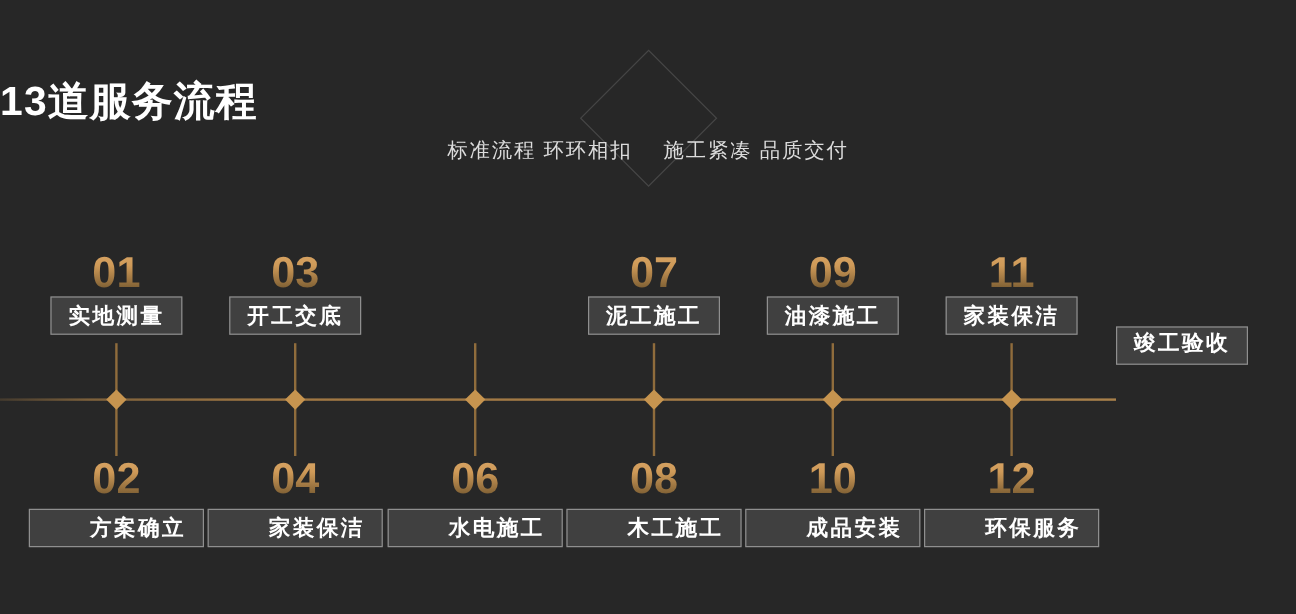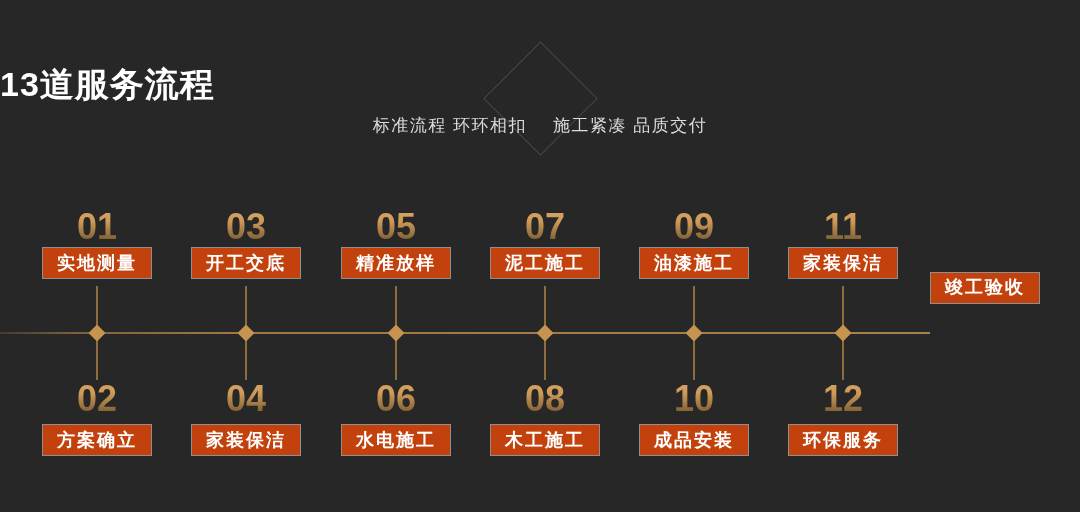--- a/index.html
+++ b/index.html
@@ -50,26 +50,26 @@
   .step-num{
     height:48px;line-height:48px;font-size:36px;font-weight:bold;
     letter-spacing:0px;
     background:linear-gradient(180deg,#dcab6e 0%,#cf9a58 38%,#8a6839 72%,#47381f 100%);
     -webkit-background-clip:text;background-clip:text;
     color:transparent;
   }
   .step-box{
     position:relative;z-index:4;
     width:108px;height:30px;line-height:30px;margin:-4px auto 0;
-    background:#c2410c;border:1px solid #8f8f8f;
+    background:#404040;border:1px solid #8f8f8f;
     color:#ffffff;font-size:18px;font-weight:bold;letter-spacing:2px;
   }
   .step-top{top:203px;}
   .step-bottom{top:375px;}
-  .step-bottom .step-box{margin-top:1px;}
+  .step-bottom .step-box{margin-top:1px;padding-left:36px;}
   .step-final{top:275px;left:897px;}
   .step-final .step-num{transform:translateX(-8px);}
   .step-final .step-box{margin-top:-3px;transform:translateX(8px);font-family:Liberation Mono, monospace;}
 
   .c1{left:17px;}  .c2{left:166px;} .c3{left:316px;}
   .c4{left:465px;} .c5{left:614px;} .c6{left:763px;}
 </style>
 </head>
 <body>
 
@@ -96,24 +96,20 @@
   <div class="marker" style="left:688px"></div>
   <div class="marker" style="left:837px"></div>
 
   <div class="step step-top c1">
     <div class="step-num">01</div>
     <div class="step-box">实地测量</div>
   </div>
   <div class="step step-top c2">
     <div class="step-num">03</div>
     <div class="step-box">开工交底</div>
-  </div>
-  <div class="step step-top c3">
-    <div class="step-num">05</div>
-    <div class="step-box">精准放样</div>
   </div>
   <div class="step step-top c4">
     <div class="step-num">07</div>
     <div class="step-box">泥工施工</div>
   </div>
   <div class="step step-top c5">
     <div class="step-num">09</div>
     <div class="step-box">油漆施工</div>
   </div>
   <div class="step step-top c6">

